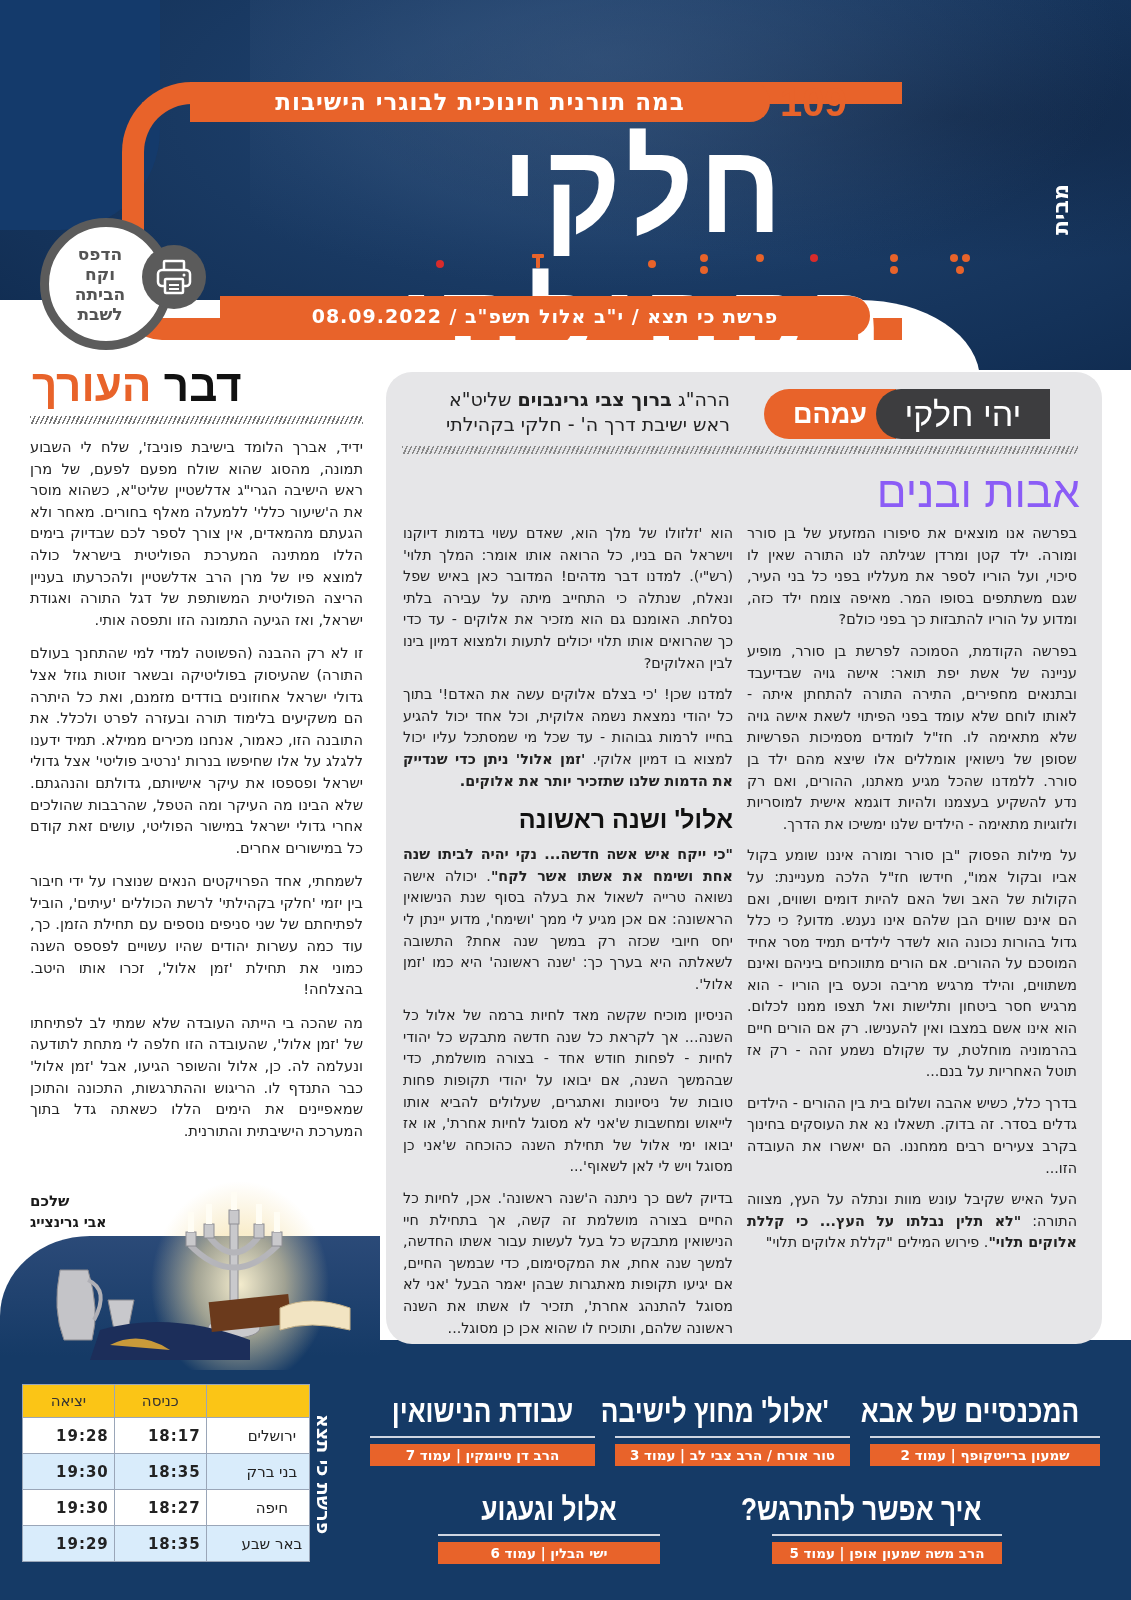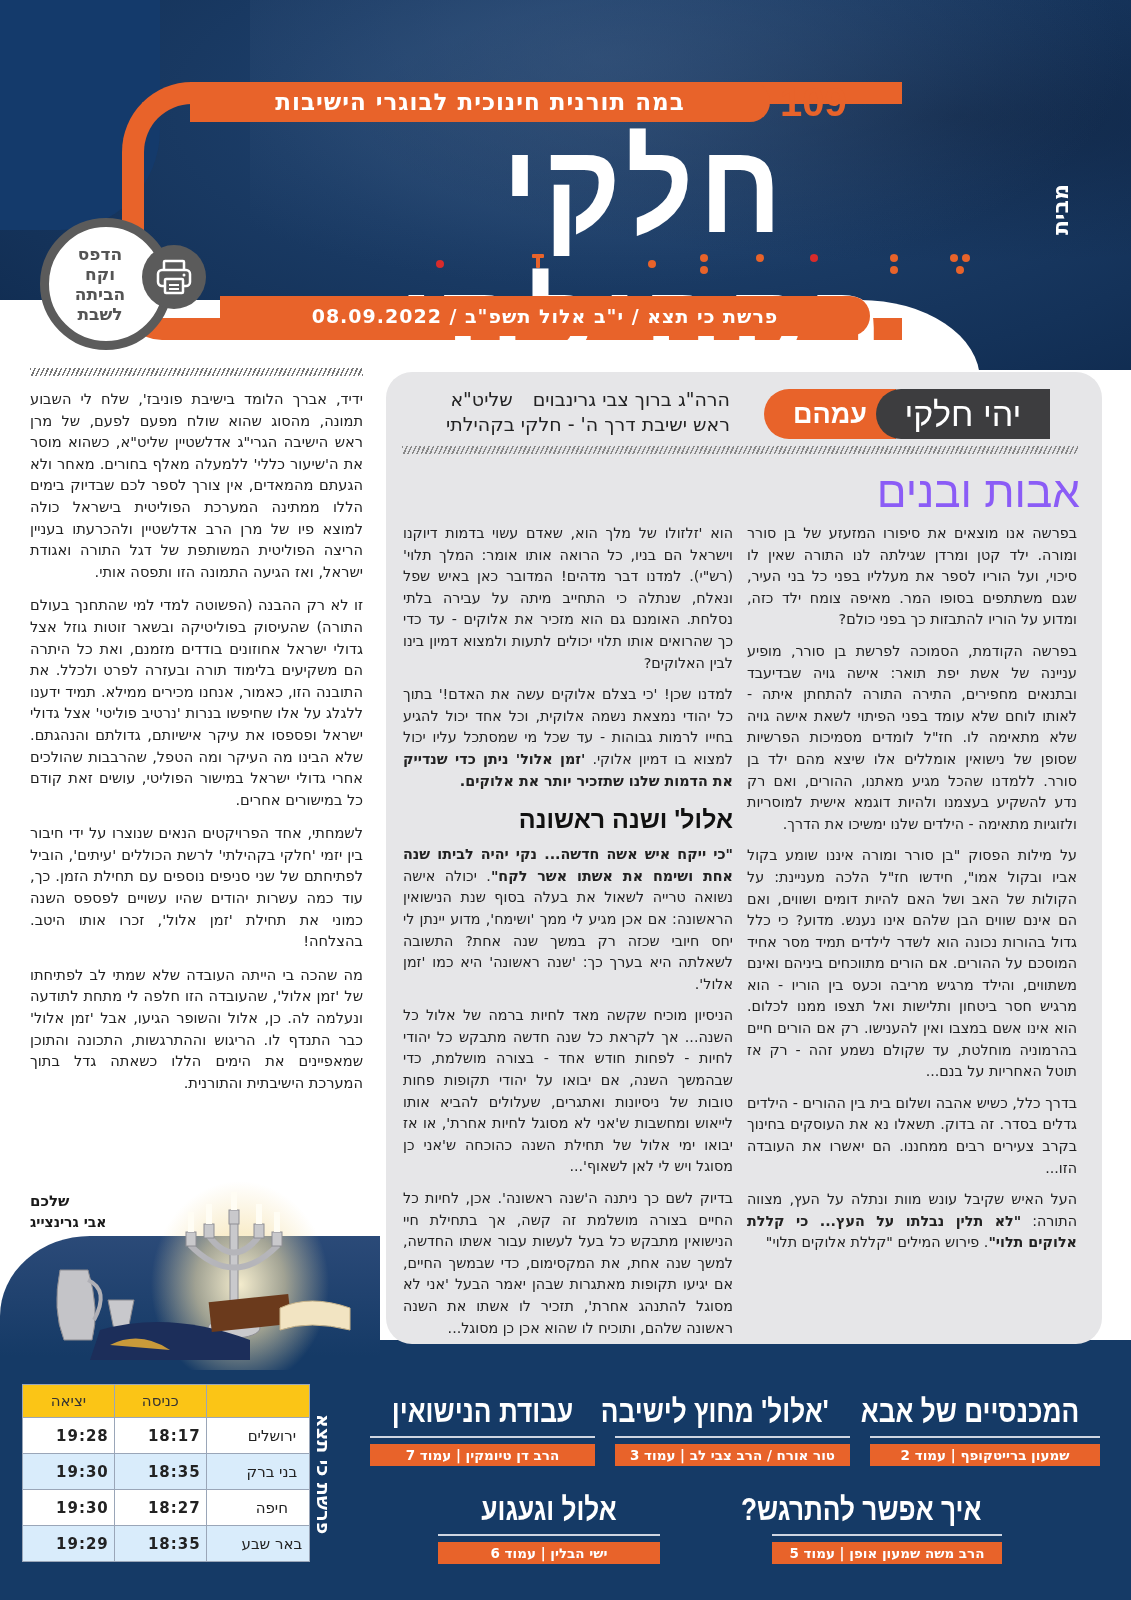--- a/index.html
+++ b/index.html
@@ -148,21 +148,21 @@
     width: 174px; height: 50px; background: #3d3d3f; border-radius: 25px 0 0 25px;
     margin-left: -20px;
     color: #fff; font-size: 34px;
     display: flex; align-items: center; justify-content: center;
     font-family: "Liberation Sans", sans-serif;
   }
   .author-line {
     position: absolute; left: 400px; top: 387px; width: 330px;
     font-size: 19px; line-height: 25px; text-align: right; color: #222;
   }
-  .author-line b { font-weight: normal; margin-left: 14px; }
+  .author-line b { font-weight: bold; }
   .card-hatch {
     position: absolute; left: 402px; top: 446px; width: 676px; height: 8px;
     background: repeating-linear-gradient(115deg, #888 0 1.5px, transparent 1.5px 4px);
   }
   .article-title {
     position: absolute; left: 740px; top: 466px; width: 340px;
     font-size: 44px; line-height: 52px; text-align: right;
     font-family: "Liberation Sans", sans-serif; color: #8b5cf6;
   }
   .col {
@@ -253,20 +253,24 @@
     <rect x="10" y="4" width="20" height="10" fill="#5b5b5b" stroke="#fff" stroke-width="2.5" rx="1"></rect>
     <rect x="4" y="13" width="32" height="16" fill="#5b5b5b" stroke="#fff" stroke-width="2.5" rx="4"></rect>
     <rect x="11" y="22" width="18" height="14" fill="#5b5b5b" stroke="#fff" stroke-width="2.5" rx="1"></rect>
     <line x1="15" y1="28" x2="25" y2="28" stroke="#fff" stroke-width="2"></line>
     <line x1="15" y1="32" x2="25" y2="32" stroke="#fff" stroke-width="2"></line>
     <circle cx="30" cy="18" r="1.5" fill="#fff"></circle>
   </svg>
 </div>
 
 <div class="editor">
+  <div class="editor-title">
+    <span class="dark">דבר</span>
+    <span class="accent">העורך</span>
+  </div>
   <div class="hatch"></div>
   <div class="editor-body">
     <p>ידיד, אברך הלומד בישיבת פוניבז', שלח לי השבוע תמונה, מהסוג שהוא שולח מפעם לפעם, של מרן ראש הישיבה הגרי"ג אדלשטיין שליט"א, כשהוא מוסר את ה'שיעור כללי' ללמעלה מאלף בחורים. מאחר ולא הגעתם מהמאדים, אין צורך לספר לכם שבדיוק בימים הללו ממתינה המערכת הפוליטית בישראל כולה למוצא פיו של מרן הרב אדלשטיין ולהכרעתו בעניין הריצה הפוליטית המשותפת של דגל התורה ואגודת ישראל, ואז הגיעה התמונה הזו ותפסה אותי.</p>
     <p>זו לא רק ההבנה (הפשוטה למדי למי שהתחנך בעולם התורה) שהעיסוק בפוליטיקה ובשאר זוטות גוזל אצל גדולי ישראל אחוזונים בודדים מזמנם, ואת כל היתרה הם משקיעים בלימוד תורה ובעזרה לפרט ולכלל. את התובנה הזו, כאמור, אנחנו מכירים ממילא. תמיד ידענו ללגלג על אלו שחיפשו בנרות 'נרטיב פוליטי' אצל גדולי ישראל ופספסו את עיקר אישיותם, גדולתם והנהגתם. שלא הבינו מה העיקר ומה הטפל, שהרבבות שהולכים אחרי גדולי ישראל במישור הפוליטי, עושים זאת קודם כל במישורים אחרים.</p>
     <p>לשמחתי, אחד הפרויקטים הנאים שנוצרו על ידי חיבור בין יזמי 'חלקי בקהילתי' לרשת הכוללים 'עיתים', הוביל לפתיחתם של שני סניפים נוספים עם תחילת הזמן. כך, עוד כמה עשרות יהודים שהיו עשויים לפספס השנה כמוני את תחילת 'זמן אלול', זכרו אותו היטב. בהצלחה!</p>
     <p>מה שהכה בי הייתה העובדה שלא שמתי לב לפתיחתו של 'זמן אלול', שהעובדה הזו חלפה לי מתחת לתודעה ונעלמה לה. כן, אלול והשופר הגיעו, אבל 'זמן אלול' כבר התנדף לו. הריגוש וההתרגשות, התכונה והתוכן שמאפיינים את הימים הללו כשאתה גדל בתוך המערכת הישיבתית והתורנית.</p>
   </div>
 </div>
 
 <div class="bottom-blue"></div>

